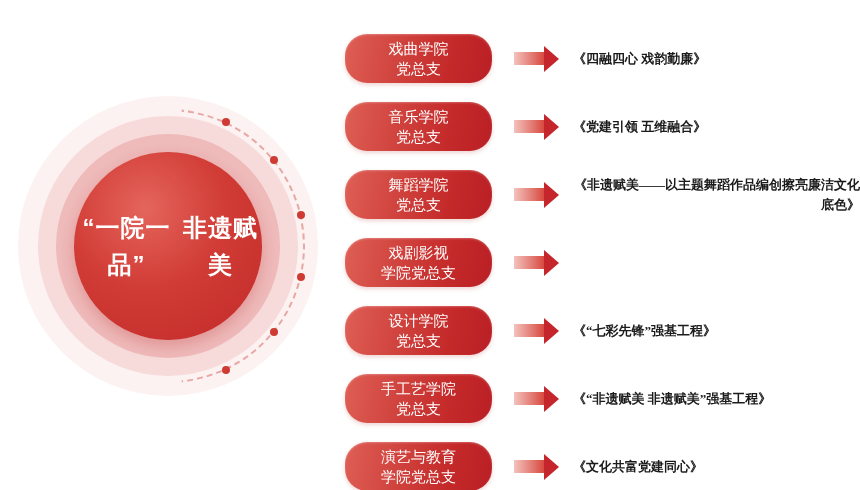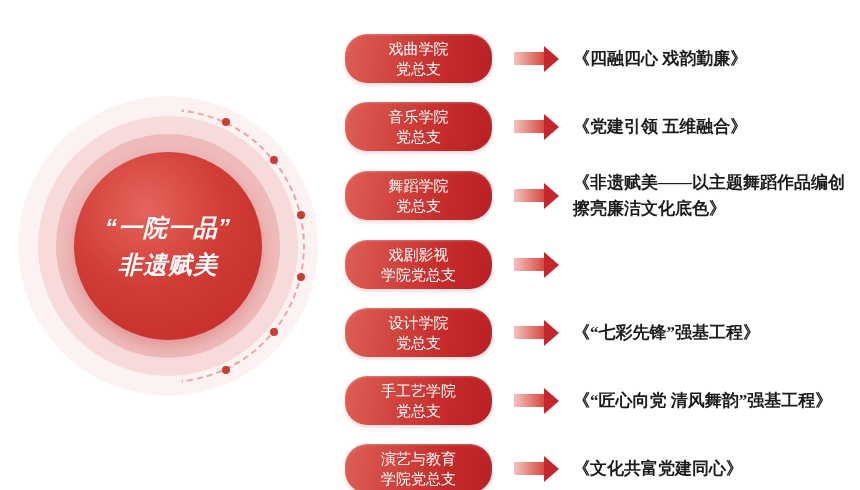--- a/index.html
+++ b/index.html
@@ -14,25 +14,24 @@
 
   
   .ring { position:absolute; border-radius:50%; }
   .ring-outer  { left:18px;  top:96px;  width:300px; height:300px; background:rgba(214,69,69,0.07); }
   .ring-middle { left:38px;  top:116px; width:260px; height:260px; background:rgba(214,69,69,0.13); }
   .ring-inner  { left:56px;  top:134px; width:224px; height:224px; background:rgba(214,69,69,0.22); }
   .center-circle {
     position:absolute; left:74px; top:152px; width:188px; height:188px;
     border-radius:50%;
     background:radial-gradient(circle at 38% 30%, #e4655c 0%, #d13c36 45%, #c22a28 100%);
-    display:flex; flex-direction:column; align-items:center; justify-content:center;
+    display:flex; flex-direction:row; align-items:center; justify-content:center;
     color:#ffffff; font-weight:bold; font-size:24px; line-height:1.55;
     text-align:center; letter-spacing:1px;
     box-shadow:0 6px 14px rgba(180,40,40,0.25);
-    font-style:italic;
   }
 
   
   .arc {
     position:absolute; left:31px; top:109px; width:274px; height:274px;
     border-radius:50%;
     border:2px dashed rgba(206,76,70,0.45);
     clip-path:inset(-4px -4px -4px 55%);
   }
   .dot { position:absolute; width:8px; height:8px; border-radius:50%; background:#cf3a32; }
@@ -65,22 +64,22 @@
   }
   .arrow::after {
     content:""; position:absolute; left:100%; top:50%; transform:translateY(-50%);
     width:0; height:0;
     border-top:13px solid transparent;
     border-bottom:13px solid transparent;
     border-left:15px solid #c5262b;
   }
   .title {
     font-family:"Liberation Serif", serif;
-    font-weight:bold; font-size:17px; color:#1b1b1b;
-    max-width:300px; line-height:1.5;
+    font-weight:bold; font-size:13px; color:#1b1b1b;
+    max-width:300px; line-height:1.5;text-align:right;
   }
 </style>
 </head>
 <body>
 
 <div class="canvas">
 
   <div class="ring ring-outer"></div>
   <div class="ring ring-middle"></div>
   <div class="ring ring-inner"></div>
@@ -131,21 +130,21 @@
       <div class="pill">设计学院
 党总支</div>
       <div class="arrow"></div>
       <div class="title">《“七彩先锋”强基工程》</div>
     </div>
 
     <div class="row">
       <div class="pill">手工艺学院
 党总支</div>
       <div class="arrow"></div>
-      <div class="title">《“匠心向党 清风舞韵”强基工程》</div>
+      <div class="title">《“非遗赋美 非遗赋美”强基工程》</div>
     </div>
 
     <div class="row">
       <div class="pill">演艺与教育
 学院党总支</div>
       <div class="arrow"></div>
       <div class="title">《文化共富党建同心》</div>
     </div>
 
   </div>

